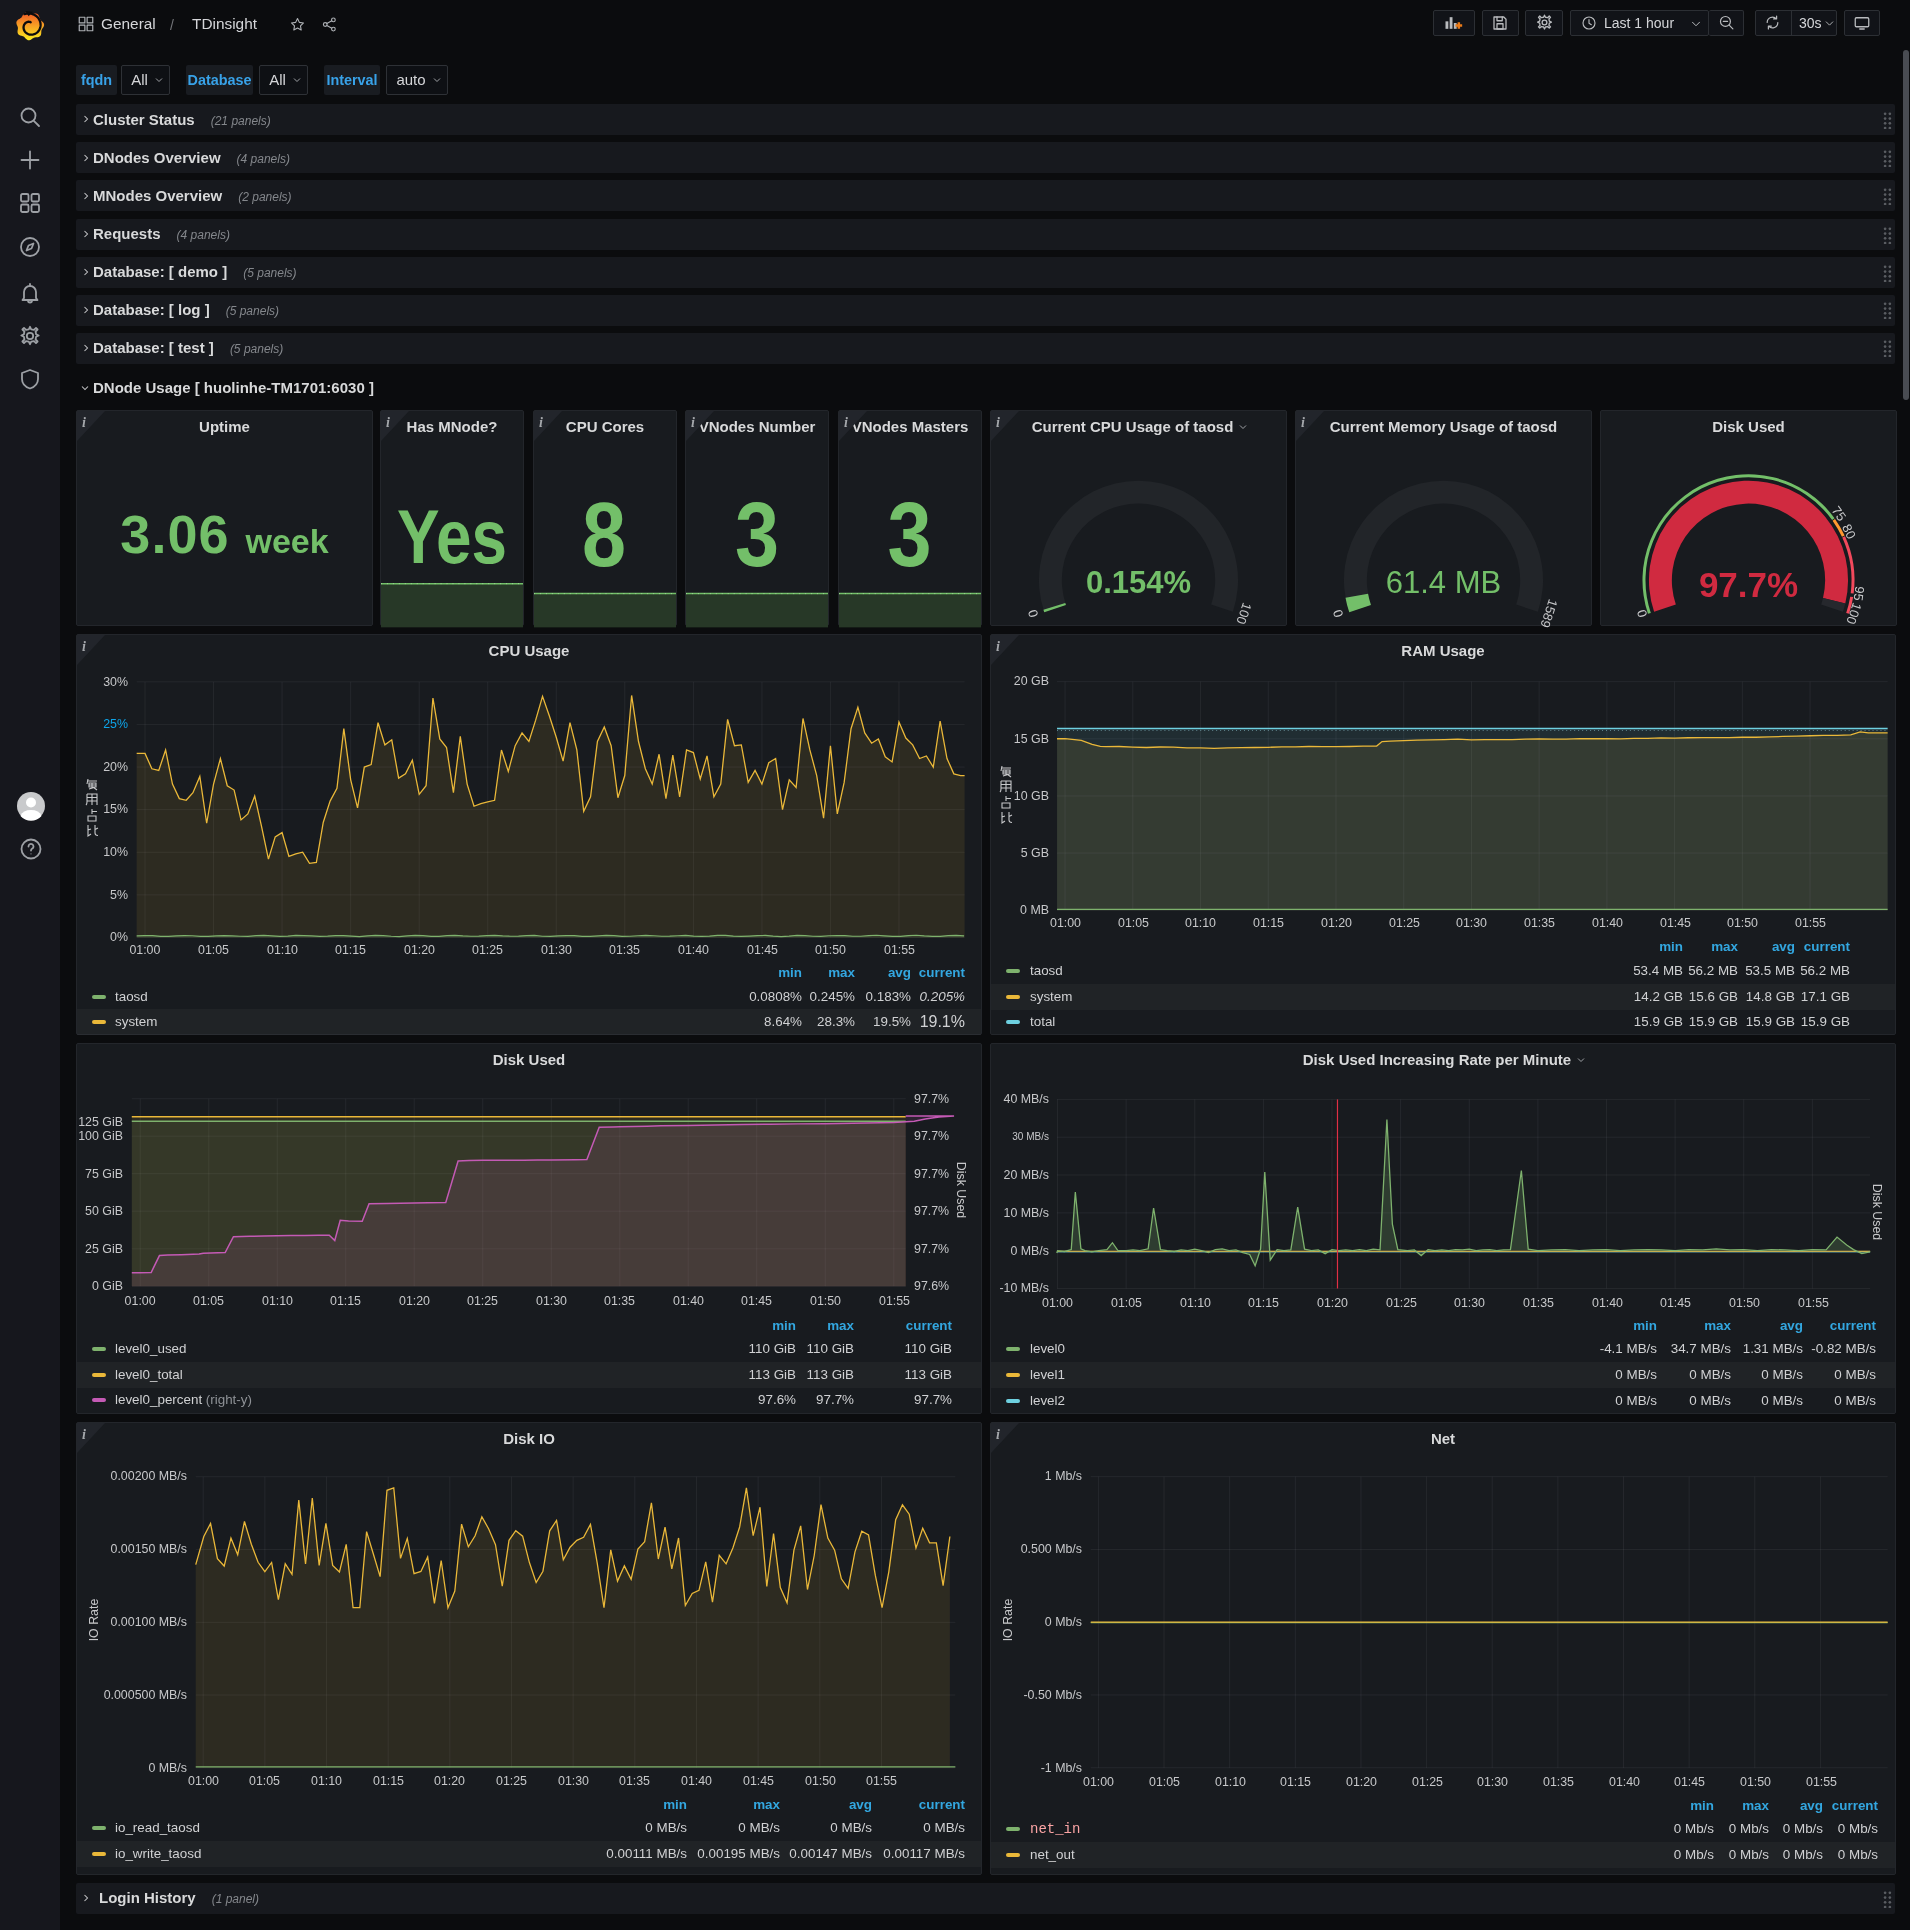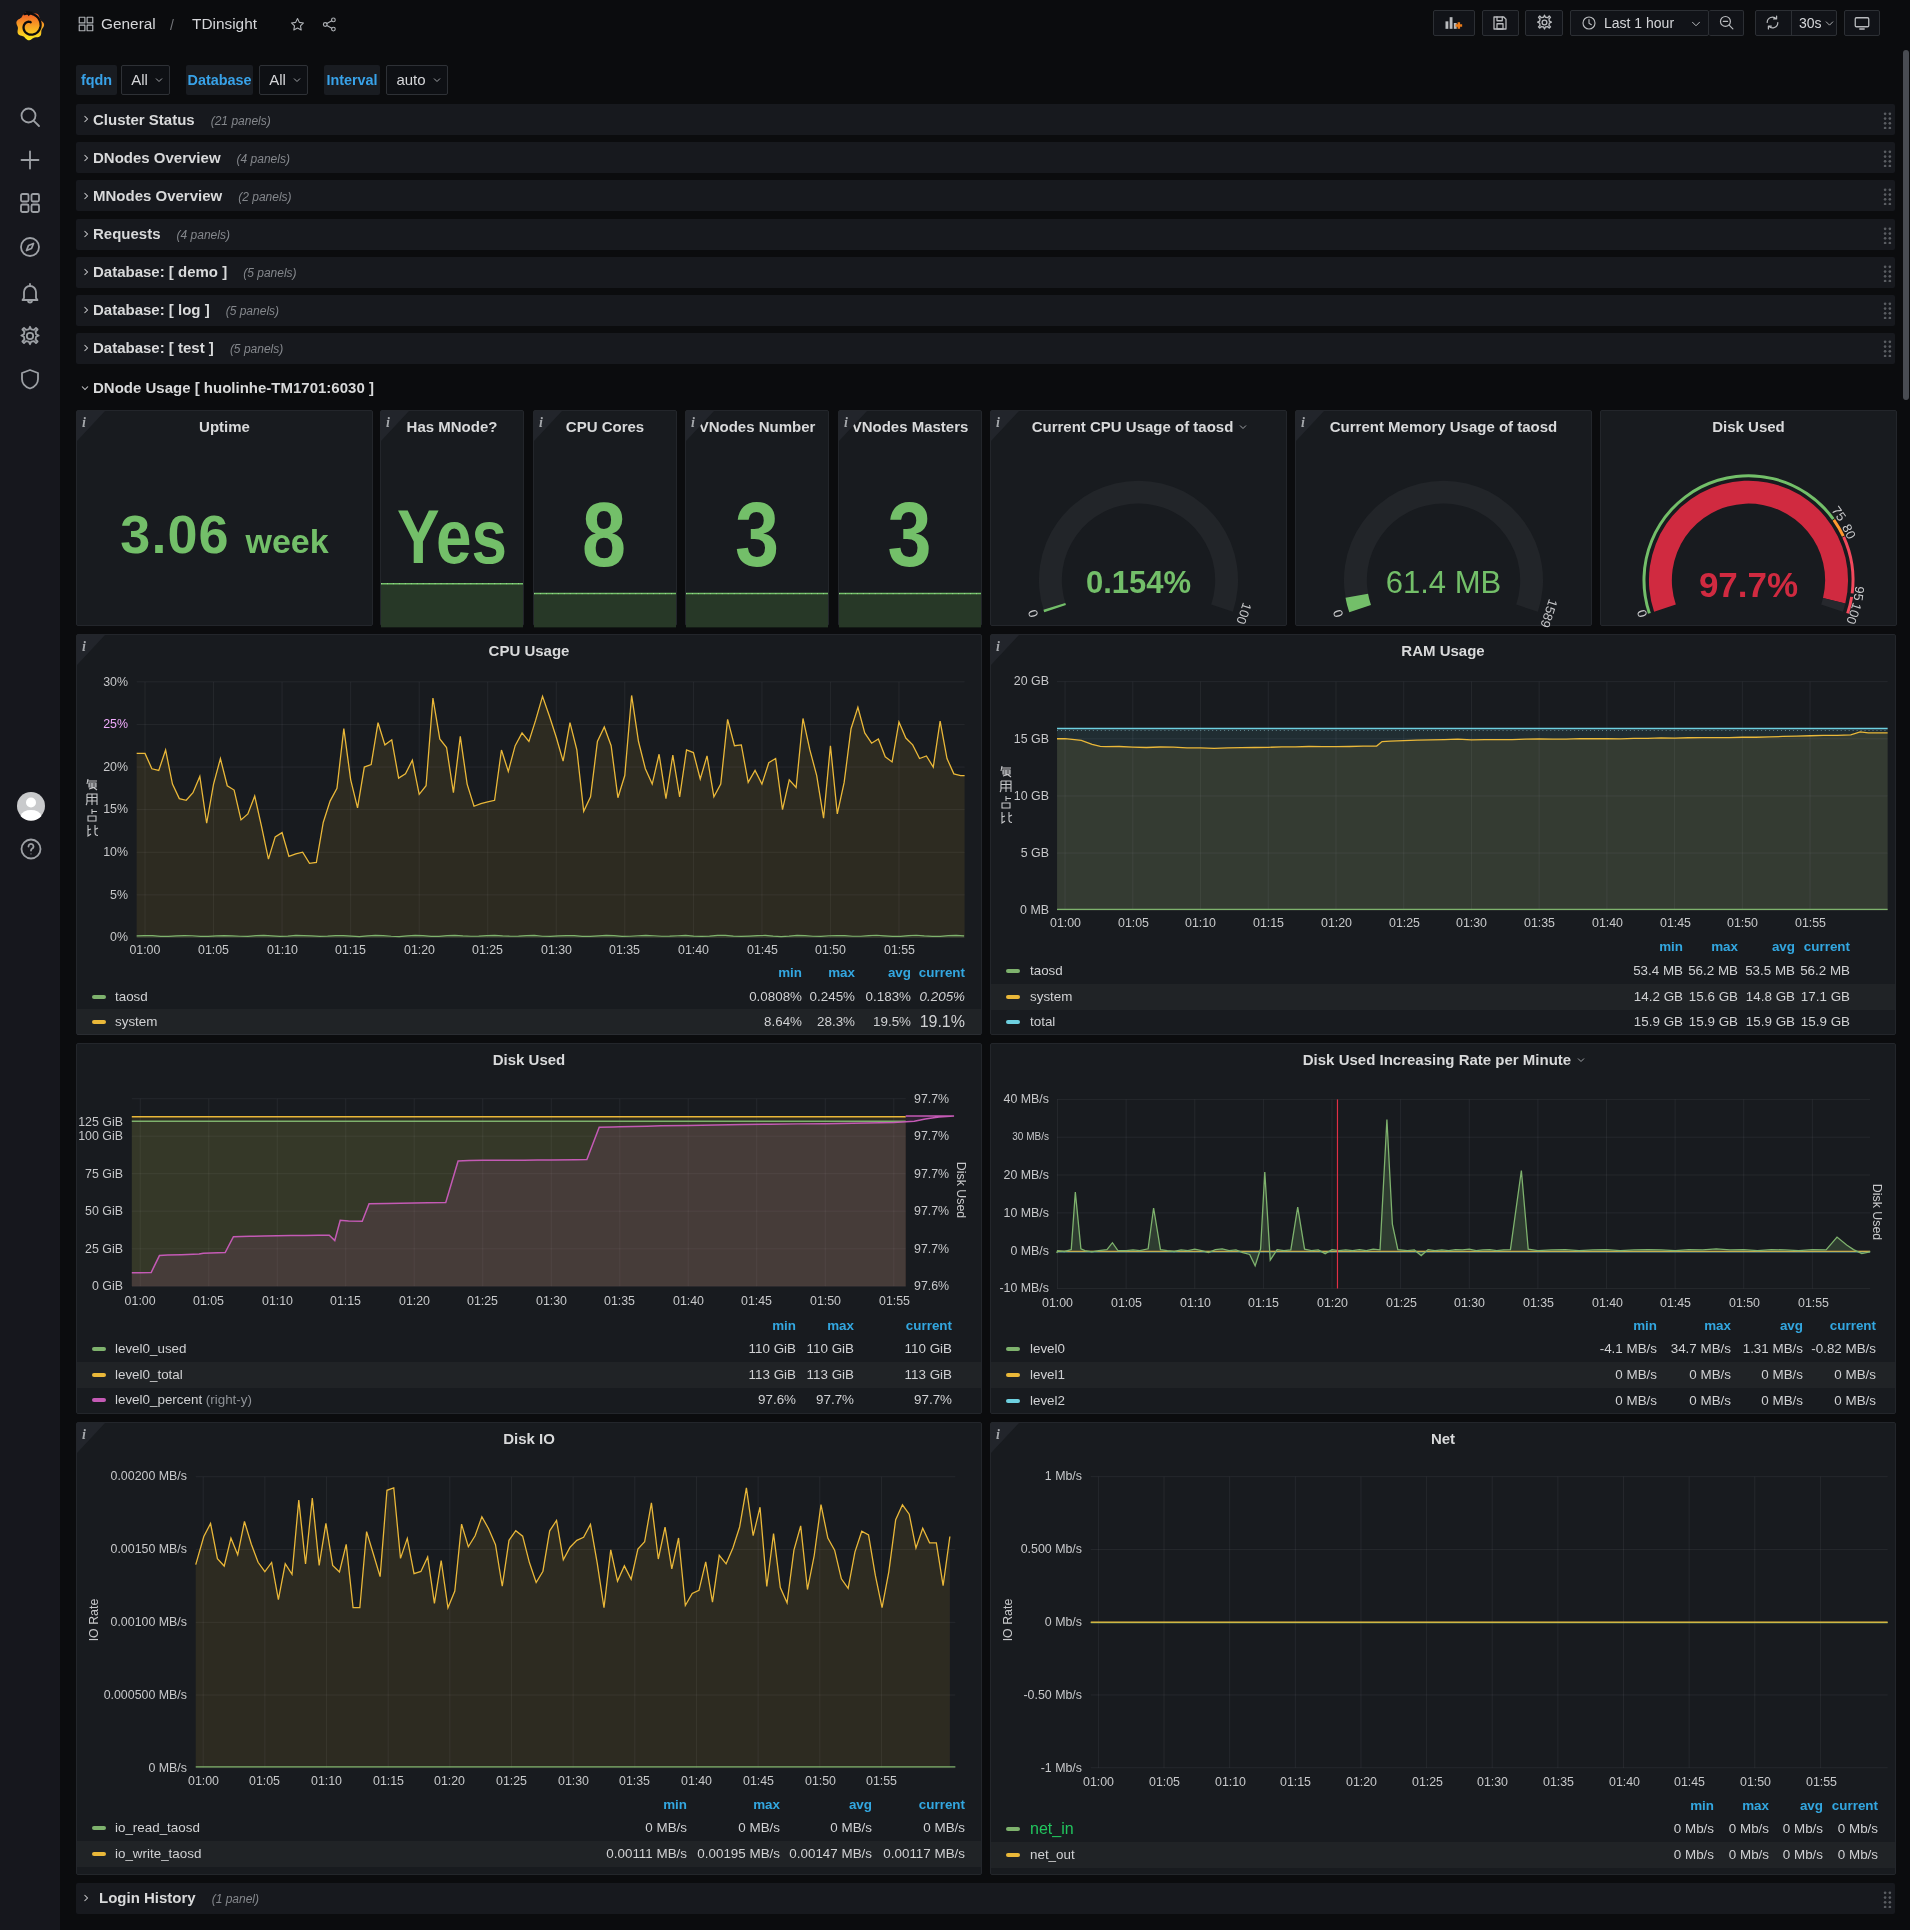--- a/index.html
+++ b/index.html
@@ -368,21 +368,21 @@
     <line x1="696.8" y1="685.0" x2="696.8" y2="942.0" stroke="rgba(204,204,220,0.08)" stroke-width="1"></line>
     <line x1="765.7" y1="685.0" x2="765.7" y2="942.0" stroke="rgba(204,204,220,0.08)" stroke-width="1"></line>
     <line x1="834.6" y1="685.0" x2="834.6" y2="942.0" stroke="rgba(204,204,220,0.08)" stroke-width="1"></line>
     <line x1="903.5" y1="685.0" x2="903.5" y2="942.0" stroke="rgba(204,204,220,0.08)" stroke-width="1"></line>
     <path d="M137.0 757.0 L145.4 757.0 L152.3 772.4 L159.2 774.1 L166.1 753.5 L173.0 787.8 L179.9 802.4 L186.8 804.1 L193.6 796.4 L200.5 780.1 L207.4 827.2 L214.3 787.8 L221.2 762.1 L228.1 789.5 L235.0 793.8 L241.9 823.8 L248.8 817.8 L255.7 799.8 L262.6 830.6 L269.5 863.2 L276.3 840.9 L283.2 836.6 L290.1 860.6 L297.0 858.0 L303.9 856.3 L310.8 867.5 L317.7 866.6 L324.6 826.4 L331.5 804.9 L338.4 792.1 L345.3 732.1 L352.2 783.5 L359.1 811.8 L365.9 770.7 L372.8 768.1 L379.7 726.1 L386.6 748.4 L393.5 743.3 L400.4 781.8 L407.3 777.5 L414.2 763.8 L421.1 798.1 L428.0 789.5 L434.9 701.3 L441.8 742.4 L448.6 751.0 L455.5 796.4 L462.4 739.8 L469.3 787.8 L476.2 810.1 L483.1 807.5 L490.0 805.8 L496.9 804.1 L503.8 753.5 L510.7 775.0 L517.6 749.2 L524.5 736.4 L531.4 745.0 L538.2 723.5 L545.1 699.6 L552.0 719.3 L558.9 740.7 L565.8 764.7 L572.7 726.1 L579.6 753.5 L586.5 815.2 L593.4 800.6 L600.3 745.0 L607.2 730.4 L614.1 749.2 L620.9 801.5 L627.8 779.2 L634.7 698.7 L641.6 745.0 L648.5 772.4 L655.4 787.8 L662.3 757.8 L669.2 802.4 L676.1 758.7 L683.0 800.6 L689.9 753.5 L696.8 756.1 L703.7 782.7 L710.5 759.5 L717.4 800.6 L724.3 787.8 L731.2 722.7 L738.1 749.2 L745.0 748.4 L751.9 786.1 L758.8 774.1 L765.7 787.8 L772.6 766.4 L779.5 762.1 L786.4 813.5 L793.2 783.5 L800.1 791.2 L807.0 721.8 L813.9 753.5 L820.8 779.2 L827.7 822.1 L834.6 749.2 L841.5 817.8 L848.4 786.1 L855.3 732.1 L862.2 710.7 L869.1 736.4 L876.0 746.7 L882.8 742.4 L889.7 760.4 L896.6 765.5 L903.5 725.3 L910.4 741.5 L917.3 748.4 L924.2 762.1 L931.1 759.5 L938.0 770.7 L944.9 724.4 L951.8 762.1 L958.7 777.5 L965.5 779.2 L969.5 779.2 L969.5 942.0 L137.0 942.0 Z" fill="#EAB839" fill-opacity="0.1" stroke="none"></path>
     <path d="M137.0 757.0 L145.4 757.0 L152.3 772.4 L159.2 774.1 L166.1 753.5 L173.0 787.8 L179.9 802.4 L186.8 804.1 L193.6 796.4 L200.5 780.1 L207.4 827.2 L214.3 787.8 L221.2 762.1 L228.1 789.5 L235.0 793.8 L241.9 823.8 L248.8 817.8 L255.7 799.8 L262.6 830.6 L269.5 863.2 L276.3 840.9 L283.2 836.6 L290.1 860.6 L297.0 858.0 L303.9 856.3 L310.8 867.5 L317.7 866.6 L324.6 826.4 L331.5 804.9 L338.4 792.1 L345.3 732.1 L352.2 783.5 L359.1 811.8 L365.9 770.7 L372.8 768.1 L379.7 726.1 L386.6 748.4 L393.5 743.3 L400.4 781.8 L407.3 777.5 L414.2 763.8 L421.1 798.1 L428.0 789.5 L434.9 701.3 L441.8 742.4 L448.6 751.0 L455.5 796.4 L462.4 739.8 L469.3 787.8 L476.2 810.1 L483.1 807.5 L490.0 805.8 L496.9 804.1 L503.8 753.5 L510.7 775.0 L517.6 749.2 L524.5 736.4 L531.4 745.0 L538.2 723.5 L545.1 699.6 L552.0 719.3 L558.9 740.7 L565.8 764.7 L572.7 726.1 L579.6 753.5 L586.5 815.2 L593.4 800.6 L600.3 745.0 L607.2 730.4 L614.1 749.2 L620.9 801.5 L627.8 779.2 L634.7 698.7 L641.6 745.0 L648.5 772.4 L655.4 787.8 L662.3 757.8 L669.2 802.4 L676.1 758.7 L683.0 800.6 L689.9 753.5 L696.8 756.1 L703.7 782.7 L710.5 759.5 L717.4 800.6 L724.3 787.8 L731.2 722.7 L738.1 749.2 L745.0 748.4 L751.9 786.1 L758.8 774.1 L765.7 787.8 L772.6 766.4 L779.5 762.1 L786.4 813.5 L793.2 783.5 L800.1 791.2 L807.0 721.8 L813.9 753.5 L820.8 779.2 L827.7 822.1 L834.6 749.2 L841.5 817.8 L848.4 786.1 L855.3 732.1 L862.2 710.7 L869.1 736.4 L876.0 746.7 L882.8 742.4 L889.7 760.4 L896.6 765.5 L903.5 725.3 L910.4 741.5 L917.3 748.4 L924.2 762.1 L931.1 759.5 L938.0 770.7 L944.9 724.4 L951.8 762.1 L958.7 777.5 L965.5 779.2 L969.5 779.2" fill="none" stroke="#EAB839" stroke-width="1.3"></path>
     <path d="M137.0 940.5 L145.0 940.1 L153.0 940.1 L161.0 941.0 L169.0 940.9 L177.0 940.4 L185.0 940.1 L193.0 940.3 L201.0 941.0 L209.0 940.9 L217.0 940.4 L225.0 940.1 L233.0 940.4 L241.0 940.8 L249.0 940.9 L257.0 940.2 L265.0 939.9 L273.0 940.4 L281.0 940.9 L289.0 940.7 L297.0 939.9 L305.0 940.2 L313.0 940.5 L321.0 941.0 L329.0 940.7 L337.0 940.1 L345.0 940.2 L353.0 940.6 L361.0 941.1 L369.0 940.4 L377.0 939.9 L385.0 940.2 L393.0 940.8 L401.0 941.1 L409.0 940.5 L417.0 940.0 L425.0 940.2 L433.0 940.9 L441.0 940.9 L449.0 940.2 L457.0 940.0 L465.0 940.5 L473.0 940.8 L481.0 940.7 L489.0 940.2 L497.0 940.0 L505.0 940.5 L513.0 940.8 L521.0 940.6 L529.0 940.1 L537.0 939.9 L545.0 940.8 L553.0 941.0 L561.0 940.5 L569.0 940.1 L577.0 940.1 L585.0 940.9 L593.0 940.9 L601.0 940.4 L609.0 939.9 L617.0 940.1 L625.0 940.9 L633.0 940.8 L641.0 940.3 L649.0 939.9 L657.0 940.3 L665.0 940.8 L673.0 940.7 L681.0 940.3 L689.0 939.9 L697.0 940.6 L705.0 940.9 L713.0 940.7 L721.0 940.0 L729.0 939.9 L737.0 940.6 L745.0 941.0 L753.0 940.6 L761.0 940.2 L769.0 940.0 L777.0 940.7 L785.0 941.1 L793.0 940.7 L801.0 939.9 L809.0 940.2 L817.0 940.8 L825.0 941.0 L833.0 940.3 L841.0 940.1 L849.0 940.2 L857.0 940.8 L865.0 940.8 L873.0 940.2 L881.0 939.8 L889.0 940.4 L897.0 940.9 L905.0 940.9 L913.0 940.1 L921.0 939.8 L929.0 940.5 L937.0 941.0 L945.0 940.9 L953.0 940.2 L961.0 940.0 L969.0 940.5 L969.0 942.0 L137.0 942.0 Z" fill="#7EB26D" fill-opacity="0.15" stroke="none"></path>
     <path d="M137.0 940.5 L145.0 940.1 L153.0 940.1 L161.0 941.0 L169.0 940.9 L177.0 940.4 L185.0 940.1 L193.0 940.3 L201.0 941.0 L209.0 940.9 L217.0 940.4 L225.0 940.1 L233.0 940.4 L241.0 940.8 L249.0 940.9 L257.0 940.2 L265.0 939.9 L273.0 940.4 L281.0 940.9 L289.0 940.7 L297.0 939.9 L305.0 940.2 L313.0 940.5 L321.0 941.0 L329.0 940.7 L337.0 940.1 L345.0 940.2 L353.0 940.6 L361.0 941.1 L369.0 940.4 L377.0 939.9 L385.0 940.2 L393.0 940.8 L401.0 941.1 L409.0 940.5 L417.0 940.0 L425.0 940.2 L433.0 940.9 L441.0 940.9 L449.0 940.2 L457.0 940.0 L465.0 940.5 L473.0 940.8 L481.0 940.7 L489.0 940.2 L497.0 940.0 L505.0 940.5 L513.0 940.8 L521.0 940.6 L529.0 940.1 L537.0 939.9 L545.0 940.8 L553.0 941.0 L561.0 940.5 L569.0 940.1 L577.0 940.1 L585.0 940.9 L593.0 940.9 L601.0 940.4 L609.0 939.9 L617.0 940.1 L625.0 940.9 L633.0 940.8 L641.0 940.3 L649.0 939.9 L657.0 940.3 L665.0 940.8 L673.0 940.7 L681.0 940.3 L689.0 939.9 L697.0 940.6 L705.0 940.9 L713.0 940.7 L721.0 940.0 L729.0 939.9 L737.0 940.6 L745.0 941.0 L753.0 940.6 L761.0 940.2 L769.0 940.0 L777.0 940.7 L785.0 941.1 L793.0 940.7 L801.0 939.9 L809.0 940.2 L817.0 940.8 L825.0 941.0 L833.0 940.3 L841.0 940.1 L849.0 940.2 L857.0 940.8 L865.0 940.8 L873.0 940.2 L881.0 939.8 L889.0 940.4 L897.0 940.9 L905.0 940.9 L913.0 940.1 L921.0 939.8 L929.0 940.5 L937.0 941.0 L945.0 940.9 L953.0 940.2 L961.0 940.0 L969.0 940.5" fill="none" stroke="#7EB26D" stroke-width="1.2"></path>
   </svg>
 <div style="position:absolute;right:1782px;top:672px;height:20px;line-height:20px;font-size:12.4px;color:#c7c8ca;font-weight:400;white-space:nowrap;text-align:right;">30%</div>
-<div style="position:absolute;right:1782px;top:714px;height:20px;line-height:20px;font-size:12.4px;color:#f0abfc;font-weight:400;white-space:nowrap;text-align:right;margin-left:31px;">25%</div>
+<div style="position:absolute;right:1782px;top:714px;height:20px;line-height:20px;font-size:12.4px;color:#0ea5e9;font-weight:400;white-space:nowrap;text-align:right;margin-left:31px;">25%</div>
 <div style="position:absolute;right:1782px;top:757px;height:20px;line-height:20px;font-size:12.4px;color:#c7c8ca;font-weight:400;white-space:nowrap;text-align:right;">20%</div>
 <div style="position:absolute;right:1782px;top:799px;height:20px;line-height:20px;font-size:12.4px;color:#c7c8ca;font-weight:400;white-space:nowrap;text-align:right;">15%</div>
 <div style="position:absolute;right:1782px;top:842px;height:20px;line-height:20px;font-size:12.4px;color:#c7c8ca;font-weight:400;white-space:nowrap;text-align:right;">10%</div>
 <div style="position:absolute;right:1782px;top:885px;height:20px;line-height:20px;font-size:12.4px;color:#c7c8ca;font-weight:400;white-space:nowrap;text-align:right;">5%</div>
 <div style="position:absolute;right:1782px;top:927px;height:20px;line-height:20px;font-size:12.4px;color:#c7c8ca;font-weight:400;white-space:nowrap;text-align:right;">0%</div>
 <div style="position:absolute;left:-4.6px;top:940px;width:299px;height:20px;line-height:20px;font-size:12.4px;color:#c7c8ca;font-weight:400;white-space:nowrap;text-align:center;">01:00</div>
 <div style="position:absolute;left:64px;top:940px;width:299px;height:20px;line-height:20px;font-size:12.4px;color:#c7c8ca;font-weight:400;white-space:nowrap;text-align:center;">01:05</div>
 <div style="position:absolute;left:133px;top:940px;width:299px;height:20px;line-height:20px;font-size:12.4px;color:#c7c8ca;font-weight:400;white-space:nowrap;text-align:center;">01:10</div>
 <div style="position:absolute;left:201px;top:940px;width:299px;height:20px;line-height:20px;font-size:12.4px;color:#c7c8ca;font-weight:400;white-space:nowrap;text-align:center;">01:15</div>
 <div style="position:absolute;left:270px;top:940px;width:299px;height:20px;line-height:20px;font-size:12.4px;color:#c7c8ca;font-weight:400;white-space:nowrap;text-align:center;">01:20</div>
@@ -743,21 +743,21 @@
 <div style="position:absolute;left:1540px;top:1772px;width:299px;height:20px;line-height:20px;font-size:12.4px;color:#c7c8ca;font-weight:400;white-space:nowrap;text-align:center;">01:45</div>
 <div style="position:absolute;left:1606px;top:1772px;width:299px;height:20px;line-height:20px;font-size:12.4px;color:#c7c8ca;font-weight:400;white-space:nowrap;text-align:center;">01:50</div>
 <div style="position:absolute;left:1672px;top:1772px;width:299px;height:20px;line-height:20px;font-size:12.4px;color:#c7c8ca;font-weight:400;white-space:nowrap;text-align:center;">01:55</div>
 <div style="position:absolute;left:968px;top:1613px;width:80px;text-align:center;font-size:12.4px;color:#c7c8ca;transform:rotate(-90deg);">IO Rate</div>
 <div style="position:absolute;left:991px;top:1842px;width:904px;height:26px;background:rgba(255,255,255,0.035);"></div>
 <div style="position:absolute;right:196px;top:1796px;height:20px;line-height:20px;font-size:13.4px;color:#33A7E0;font-weight:700;white-space:nowrap;text-align:right;">min</div>
 <div style="position:absolute;right:141px;top:1796px;height:20px;line-height:20px;font-size:13.4px;color:#33A7E0;font-weight:700;white-space:nowrap;text-align:right;">max</div>
 <div style="position:absolute;right:87px;top:1796px;height:20px;line-height:20px;font-size:13.4px;color:#33A7E0;font-weight:700;white-space:nowrap;text-align:right;">avg</div>
 <div style="position:absolute;right:32px;top:1796px;height:20px;line-height:20px;font-size:13.4px;color:#33A7E0;font-weight:700;white-space:nowrap;text-align:right;">current</div>
 <div style="position:absolute;left:1006px;top:1827px;width:14px;height:4px;background:#7EB26D;border-radius:2px;"></div>
-<div style="position:absolute;left:1030px;top:1819px;height:20px;line-height:20px;font-size:16px;color:#22c55e;font-weight:400;white-space:nowrap;">net_in</div>
+<div style="position:absolute;left:1030px;top:1819px;height:20px;line-height:20px;font-size:14px;color:#fca5a5;font-weight:400;white-space:nowrap;font-family:Liberation Mono, monospace;">net_in</div>
 <div style="position:absolute;right:196px;top:1819px;height:20px;line-height:20px;font-size:13.4px;color:#d0d1d3;font-weight:400;white-space:nowrap;text-align:right;">0 Mb/s</div>
 <div style="position:absolute;right:141px;top:1819px;height:20px;line-height:20px;font-size:13.4px;color:#d0d1d3;font-weight:400;white-space:nowrap;text-align:right;">0 Mb/s</div>
 <div style="position:absolute;right:87px;top:1819px;height:20px;line-height:20px;font-size:13.4px;color:#d0d1d3;font-weight:400;white-space:nowrap;text-align:right;">0 Mb/s</div>
 <div style="position:absolute;right:32px;top:1819px;height:20px;line-height:20px;font-size:13.4px;color:#d0d1d3;font-weight:400;white-space:nowrap;text-align:right;">0 Mb/s</div>
 <div style="position:absolute;left:1006px;top:1853px;width:14px;height:4px;background:#EAB839;border-radius:2px;"></div>
 <div style="position:absolute;left:1030px;top:1845px;height:20px;line-height:20px;font-size:13.4px;color:#d0d1d3;font-weight:400;white-space:nowrap;">net_out</div>
 <div style="position:absolute;right:196px;top:1845px;height:20px;line-height:20px;font-size:13.4px;color:#d0d1d3;font-weight:400;white-space:nowrap;text-align:right;">0 Mb/s</div>
 <div style="position:absolute;right:141px;top:1845px;height:20px;line-height:20px;font-size:13.4px;color:#d0d1d3;font-weight:400;white-space:nowrap;text-align:right;">0 Mb/s</div>
 <div style="position:absolute;right:87px;top:1845px;height:20px;line-height:20px;font-size:13.4px;color:#d0d1d3;font-weight:400;white-space:nowrap;text-align:right;">0 Mb/s</div>
 <div style="position:absolute;right:32px;top:1845px;height:20px;line-height:20px;font-size:13.4px;color:#d0d1d3;font-weight:400;white-space:nowrap;text-align:right;">0 Mb/s</div>

